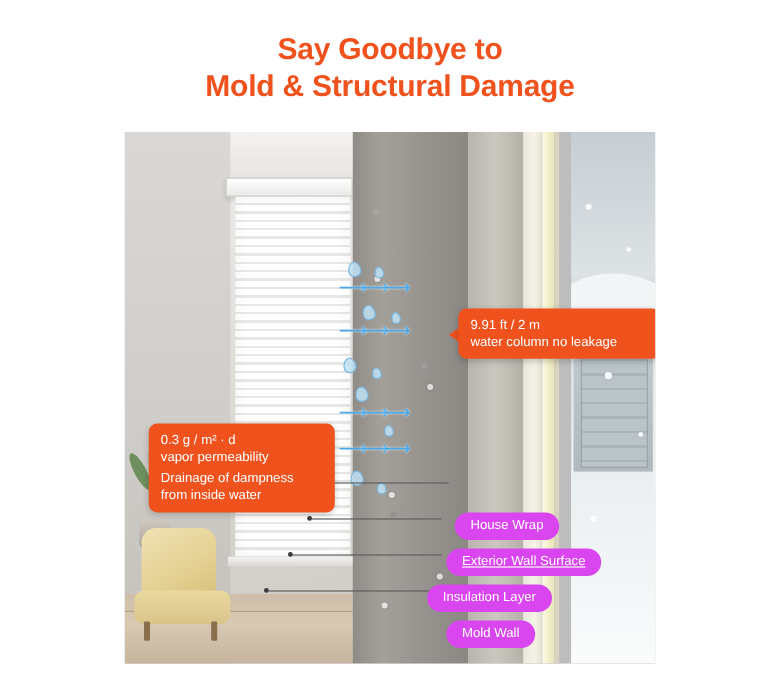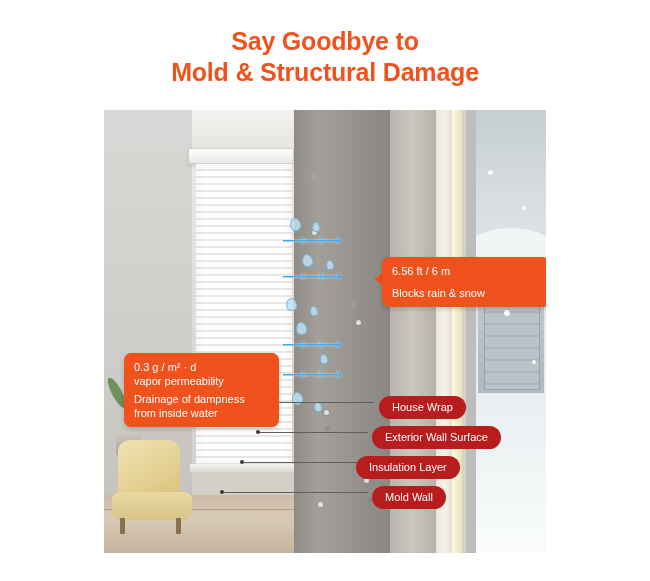--- a/index.html
+++ b/index.html
@@ -302,30 +302,31 @@
     left: 155px;
     top: 262px;
     border-top: 7px solid transparent;
     border-bottom: 7px solid transparent;
     border-left: 10px solid #f0521e;
   }
 
   
   .pill {
     position: absolute;
-    background: #b91c1c;
+    background: #d946ef;
     color: #ffffff;
     border-radius: 13px;
     padding: 5px 13px;
     font-size: 11px;
     line-height: 13px;
     white-space: nowrap;
+    margin-top: 31px;
   }
   .pill-wrap      { left: 275px; top: 286px; }
-  .pill-exterior  { left: 268px; top: 316px; }
+  .pill-exterior  { left: 268px; top: 316px; text-decoration: underline; }
   .pill-insul     { left: 252px; top: 346px; }
   .pill-solid     { left: 268px; top: 376px; }
 
   .leader {
     position: absolute;
     height: 1px;
     background: #5f5f5f;
   }
   .leader-dot {
     position: absolute;
@@ -427,22 +428,22 @@
     <div class="leader-dot" style="left:152px; top:320px;"></div>
 
     <div class="leader" style="left:140px; top:352px; width:124px;"></div>
     <div class="leader-dot" style="left:136px; top:350px;"></div>
 
     <div class="leader" style="left:120px; top:382px; width:144px;"></div>
     <div class="leader-dot" style="left:116px; top:380px;"></div>
 
     <div class="tail tail-top"></div>
     <div class="callout callout-top">
-      <span class="line">6.56 ft / 6 m</span>
-      <span class="line grp2">Blocks rain &amp; snow</span>
+      <span class="line">9.91 ft / 2 m</span>
+      <span class="line">water column no leakage</span>
     </div>
 
     <div class="tail tail-left"></div>
     <div class="callout callout-left">
       <span class="line">0.3 g / m² · d</span>
       <span class="line">vapor permeability</span>
       <span class="line grp2">Drainage of dampness</span>
       <span class="line">from inside water</span>
     </div>
 

